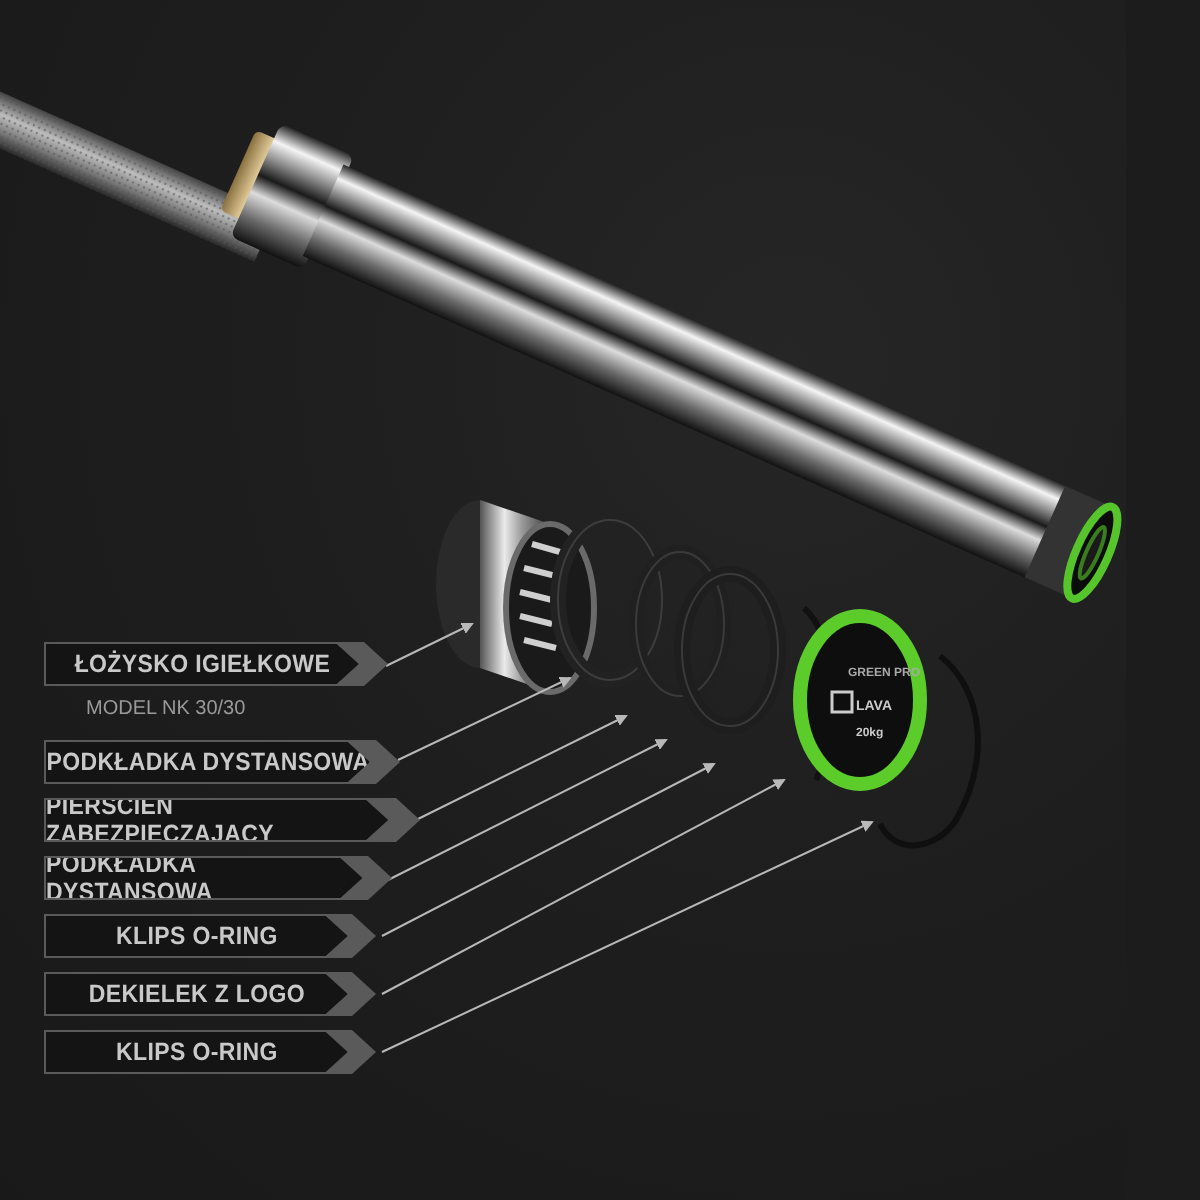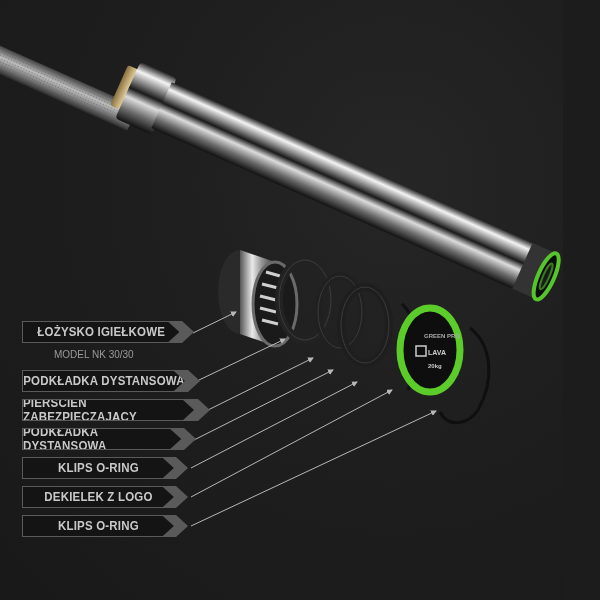--- a/index.html
+++ b/index.html
@@ -12,21 +12,21 @@
     clip-path: polygon(0 0, calc(100% - 12px) 0, 100% 50%, calc(100% - 12px) 100%, 0 100%);
     display:flex; align-items:center; justify-content:center;
     color:#c9c9c9; font-weight:bold; font-size:12.5px; letter-spacing:0.2px;
     font-family:"Liberation Sans Narrow","Liberation Sans", sans-serif;
     transform: scaleX(0.92); transform-origin:left center;
   }
   .label-outline {
     position:absolute; left:22px; height:22px; background:#5a5a5a;
     clip-path: polygon(0 0, calc(100% - 12px) 0, 100% 50%, calc(100% - 12px) 100%, 0 100%);
   }
-  .sub { position:absolute; left:54px; top:349px; color:#9a9a9a; font-size:10px; font-family:"Liberation Sans", sans-serif; }
+  .sub { position:absolute; left:43px; top:349px; color:#9a9a9a; font-size:10px; font-family:"Liberation Sans", sans-serif; }
 </style>
 </head>
 <body>
 
 <div class="stage">
   <svg class="scene" width="600" height="600" viewBox="0 0 600 600">
     <defs>
       <linearGradient id="chrome" x1="0" y1="0" x2="0" y2="1">
         <stop offset="0" stop-color="#2a2a2a"></stop>
         <stop offset="0.15" stop-color="#f4f4f4"></stop>

